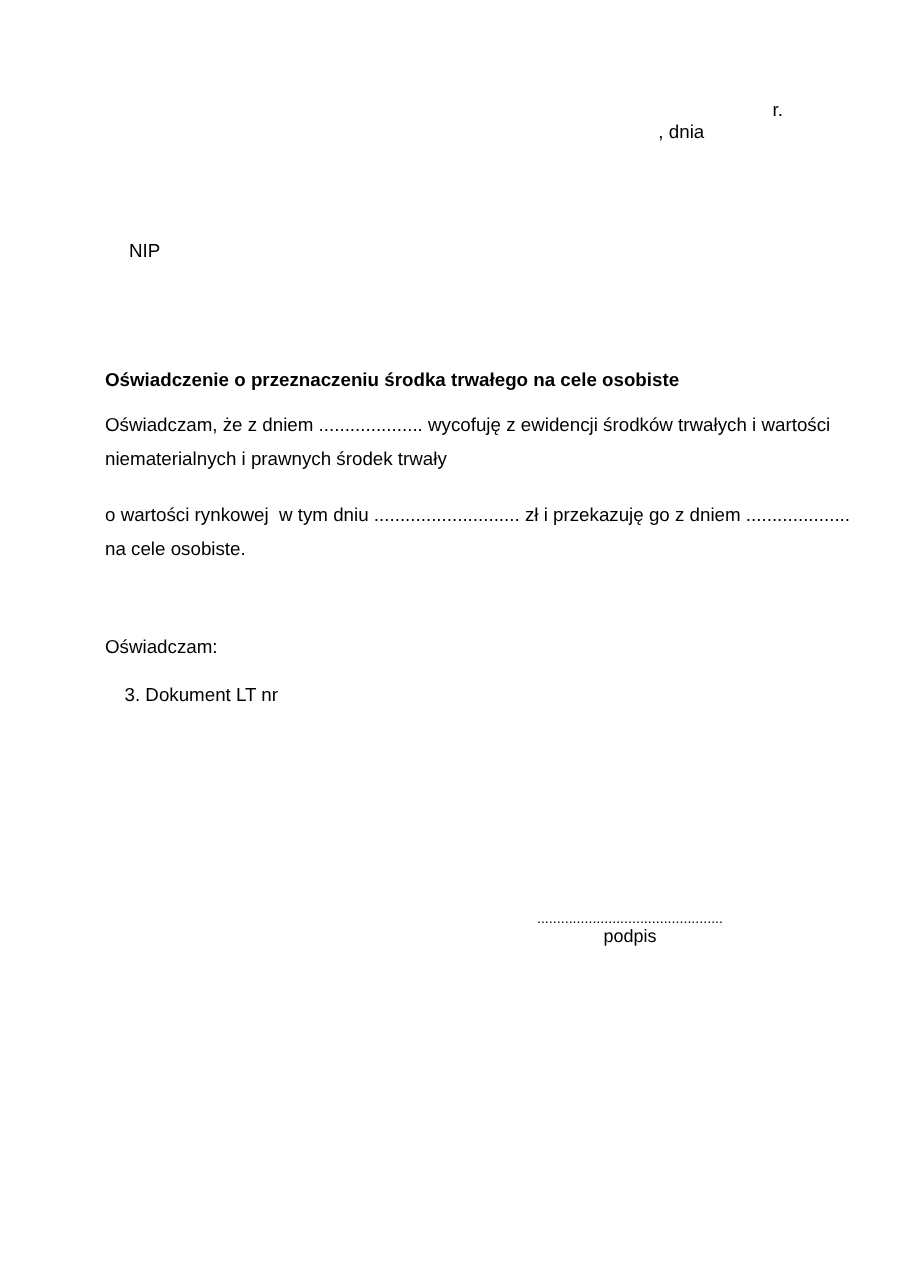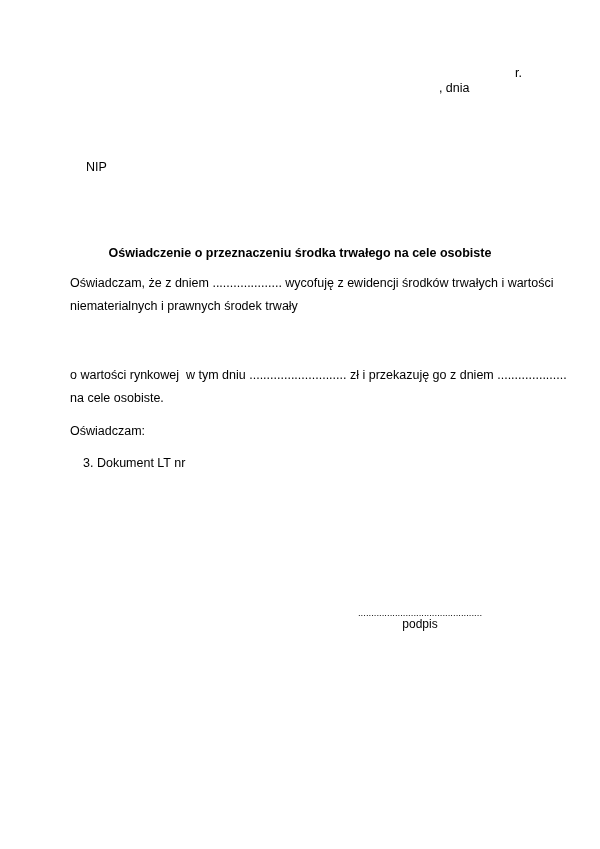--- a/index.html
+++ b/index.html
@@ -23,36 +23,35 @@
     line-height: 15px;
     white-space: pre;
   }
   .date-line { top: 66px; left: 425px; width: 150px; }
   .date-r { position: absolute; left: 90px; top: 0; }
   .nip { top: 160px; left: 86px; }
   .title {
     top: 246px;
     left: 70px;
     width: 460px;
-    text-align: center;
     font-weight: bold;
     font-size: 12.5px;
     white-space: pre;
   }
   .para {
     left: 70px;
     width: 470px;
   }
   .para .line {
     font-size: 12.5px;
     line-height: 23px;
     white-space: pre;
   }
   .para-1 { top: 272px; }
-  .para-2 { top: 364px; }
+  .para-2 { top: 332px; }
   .attach-heading { top: 424px; left: 70px; }
   .attach-item { top: 456px; left: 83px; }
   .signature {
     top: 608px;
     left: 353px;
     width: 134px;
     text-align: center;
   }
   .sig-dots {
     font-size: 9.5px;

